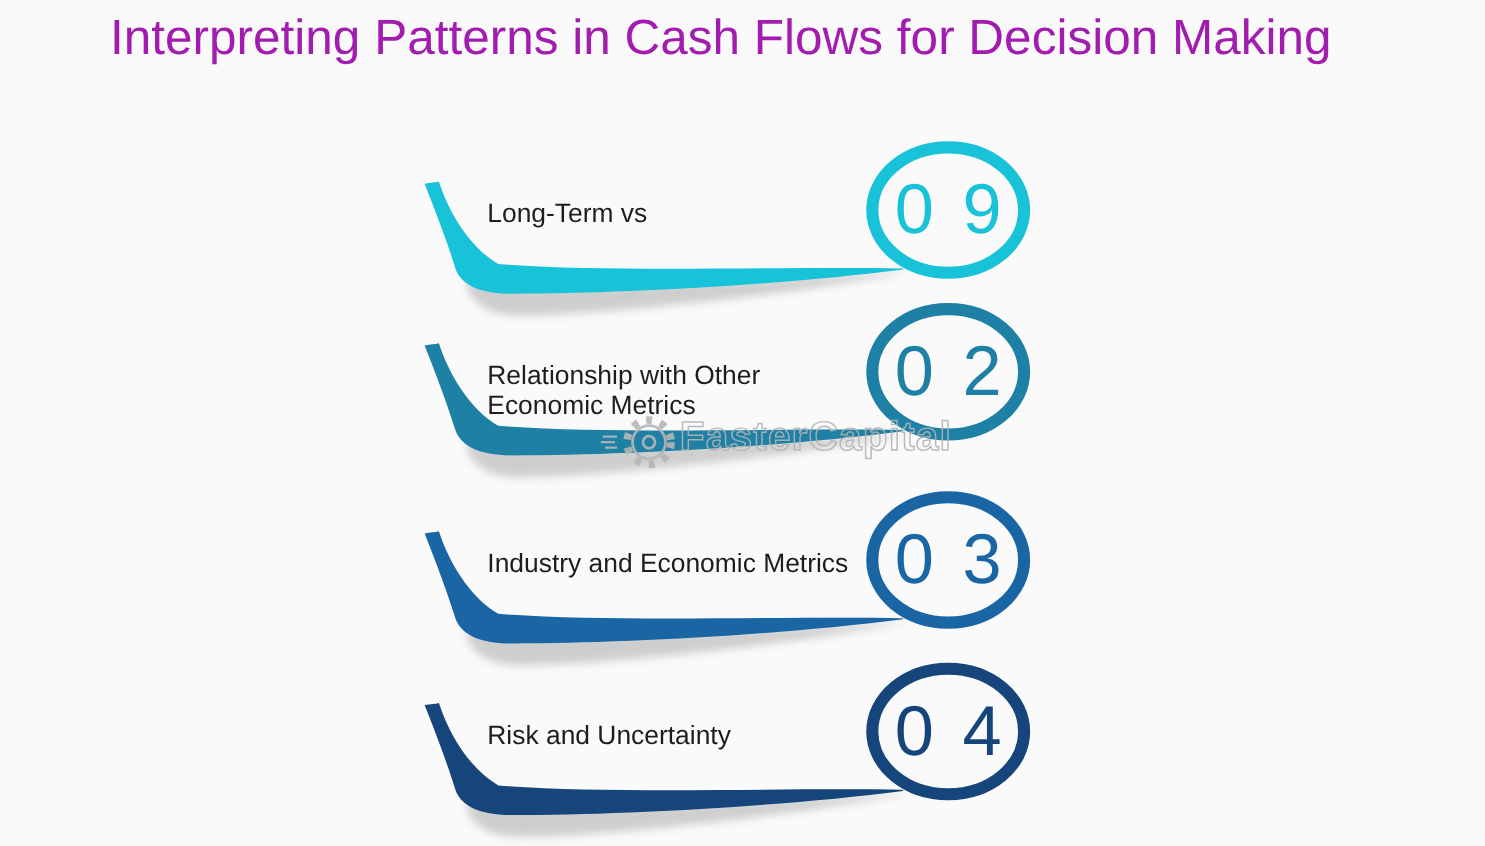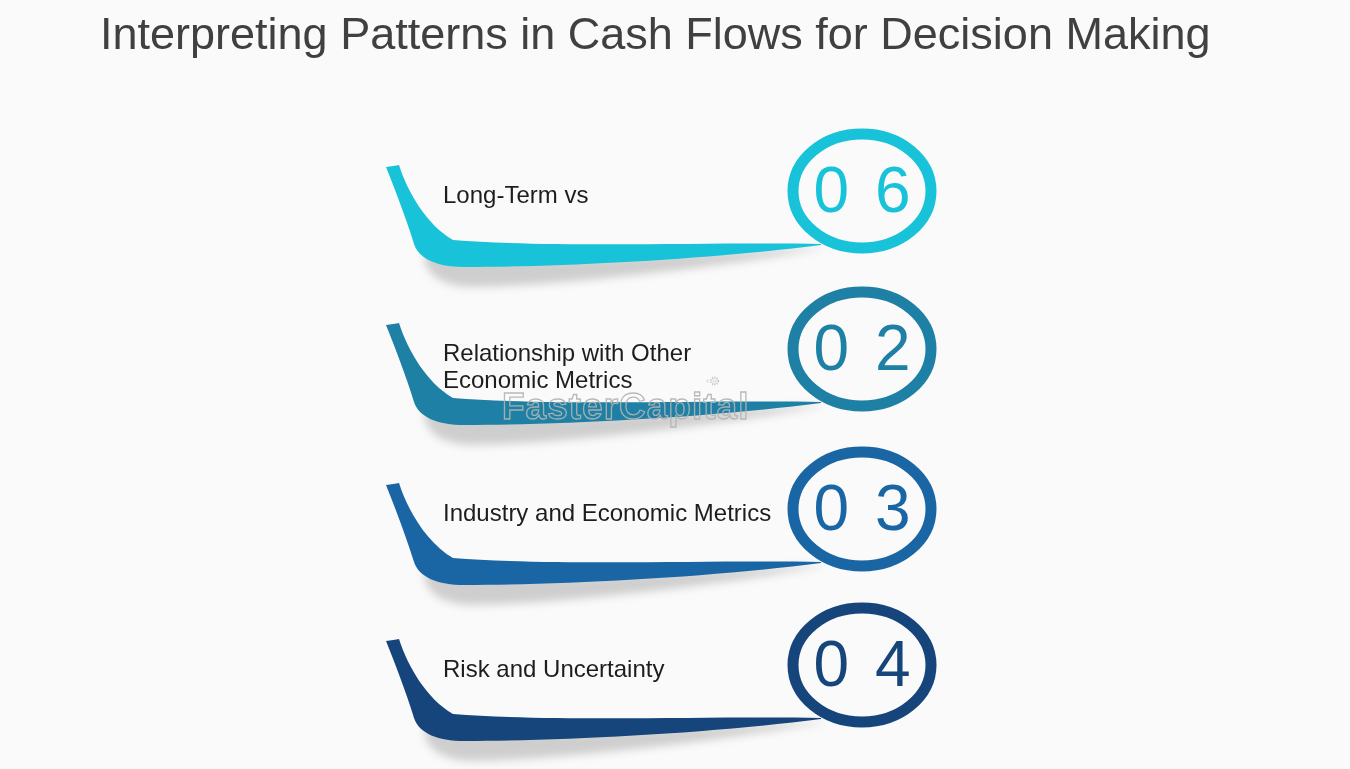--- a/index.html
+++ b/index.html
@@ -7,21 +7,21 @@
     width:1350px;height:769px;
     background:#fafafa;
     font-family:"Liberation Sans", sans-serif;
     overflow:hidden;position:relative;
   }
   .stage{position:absolute;inset:0;width:1350px;height:769px;background:#fafafa;}
 
   .page-title{
     position:absolute;left:100px;top:10px;margin:0;
     font-size:45px;line-height:48px;font-weight:400;
-    color:#404040;white-space:nowrap;letter-spacing:0px;
+    color:#a21caf;white-space:nowrap;letter-spacing:0px;
   }
 
   .item{position:absolute;left:0;width:1350px;height:185px;}
 
   .swoosh{position:absolute;left:383px;top:48px;width:450px;height:135px;overflow:visible;}
   .swoosh .shadow{fill:#a3a3a3;opacity:.5;}
 
   .label{
     position:absolute;left:443px;top:44px;width:340px;
     font-size:24px;line-height:27px;color:#1d1d1d;margin-top:20px;
@@ -31,22 +31,22 @@
   .ring ellipse{fill:#fafafa;stroke-width:11px;}
 
   .num{
     position:absolute;left:786px;top:8px;width:152px;height:130px;
     display:flex;align-items:center;justify-content:center;
     font-size:64px;font-weight:400;letter-spacing:26px;padding-left:26px;
     box-sizing:border-box;
   }
 
   .watermark{
-    position:absolute;left:502px;top:376px;height:52px;
-    display:flex;align-items:flex-end;z-index:10;opacity:.9;flex-direction:column;
+    position:absolute;left:546px;top:376px;height:52px;
+    display:flex;align-items:flex-start;z-index:10;opacity:.9;
   }
   .wm-text{
     font-size:37px;font-weight:600;letter-spacing:1px;
     color:transparent;-webkit-text-stroke:1.3px #b3b3b3;
     white-space:nowrap;
   }
   .defs-holder{position:absolute;width:0;height:0;overflow:hidden;}
 </style>
 </head>
 <body>
@@ -68,24 +68,24 @@
       <path class="shadow" filter="url(#soft)" d="M 42 88 C 150 100, 330 88, 445 82 C 330 104, 160 122, 88 122 C 58 122, 38 106, 42 88 Z"></path>
       <path d="M 3 2 C 8 1, 13 1, 16 0 C 25 28, 44 60, 70 75 C 170 83, 330 77, 438 79 L 438 80 C 330 94, 180 102, 82 102 C 54 102, 36 94, 31 79 C 23 53, 11 22, 3 2 Z" fill="#18c2d9"></path>
     </svg>
     <div class="label">
       <div>Long-Term vs</div>
       <div></div>
     </div>
     <svg class="ring" viewBox="0 0 152 132">
       <ellipse cx="76" cy="66" rx="69" ry="57" stroke="#18c2d9"></ellipse>
     </svg>
-    <div class="num" style="color: rgb(24, 194, 217);">06</div>
+    <div class="num" style="color: rgb(24, 194, 217);">09</div>
   </div>
 
-  <div class="item" style="top:275px">
+  <div class="item" style="top:264px">
     <svg class="swoosh" viewBox="0 0 450 135">
       <path class="shadow" filter="url(#soft)" d="M 42 88 C 150 100, 330 88, 445 82 C 330 104, 160 122, 88 122 C 58 122, 38 106, 42 88 Z"></path>
       <path d="M 3 2 C 8 1, 13 1, 16 0 C 25 28, 44 60, 70 75 C 170 83, 330 77, 438 79 L 438 80 C 330 94, 180 102, 82 102 C 54 102, 36 94, 31 79 C 23 53, 11 22, 3 2 Z" fill="#1d80a4"></path>
     </svg>
     <div class="label">
       <div>Relationship with Other</div>
       <div>Economic Metrics</div>
     </div>
     <svg class="ring" viewBox="0 0 152 132">
       <ellipse cx="76" cy="66" rx="69" ry="57" stroke="#1d80a4"></ellipse>

